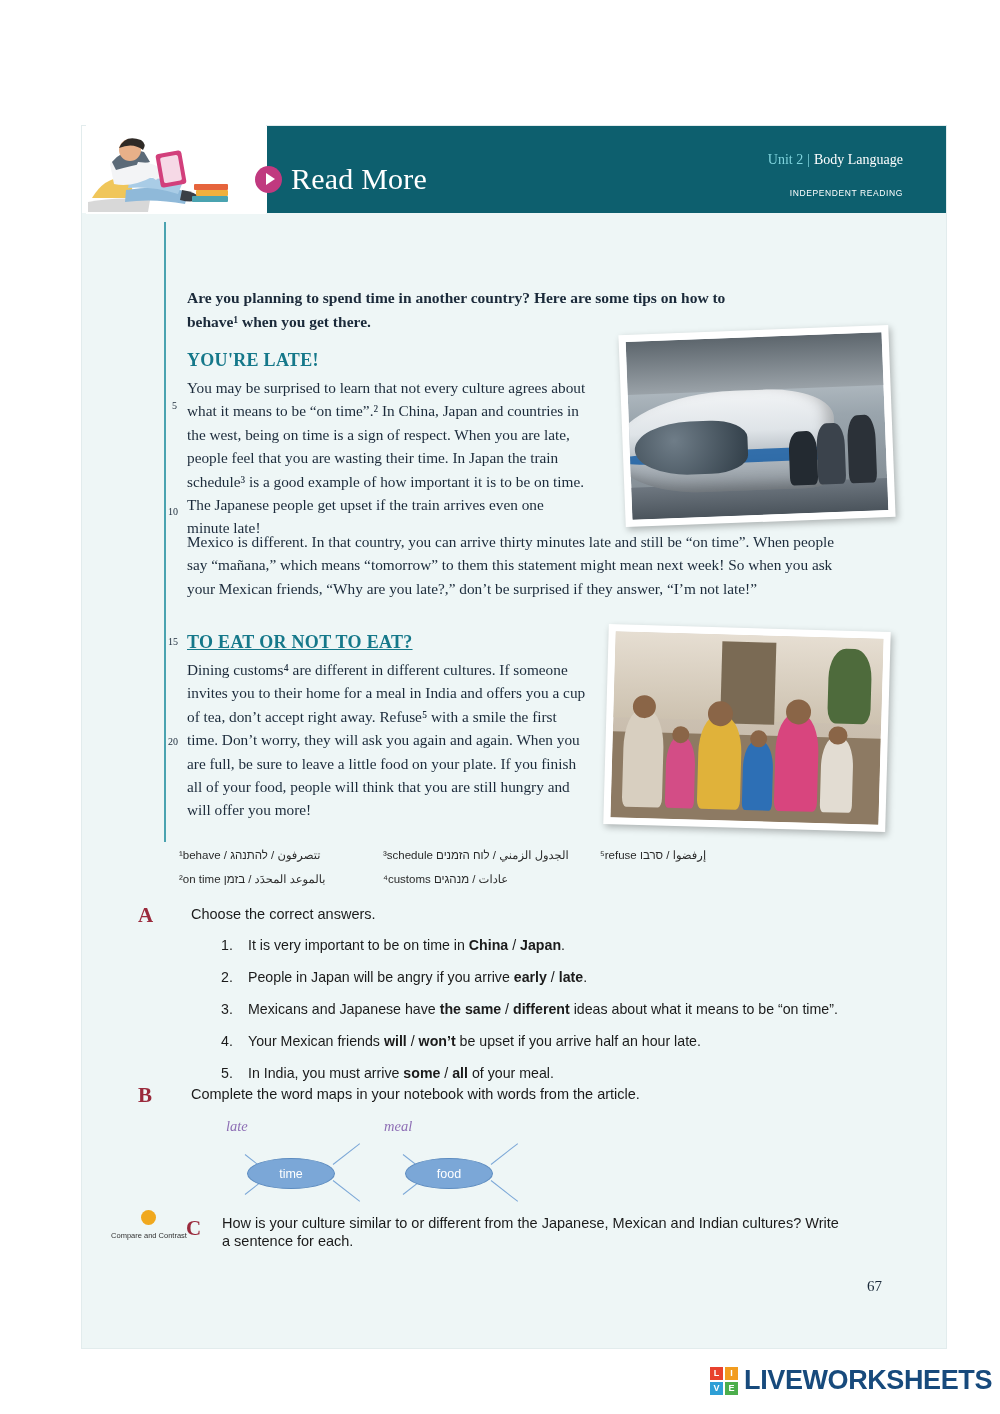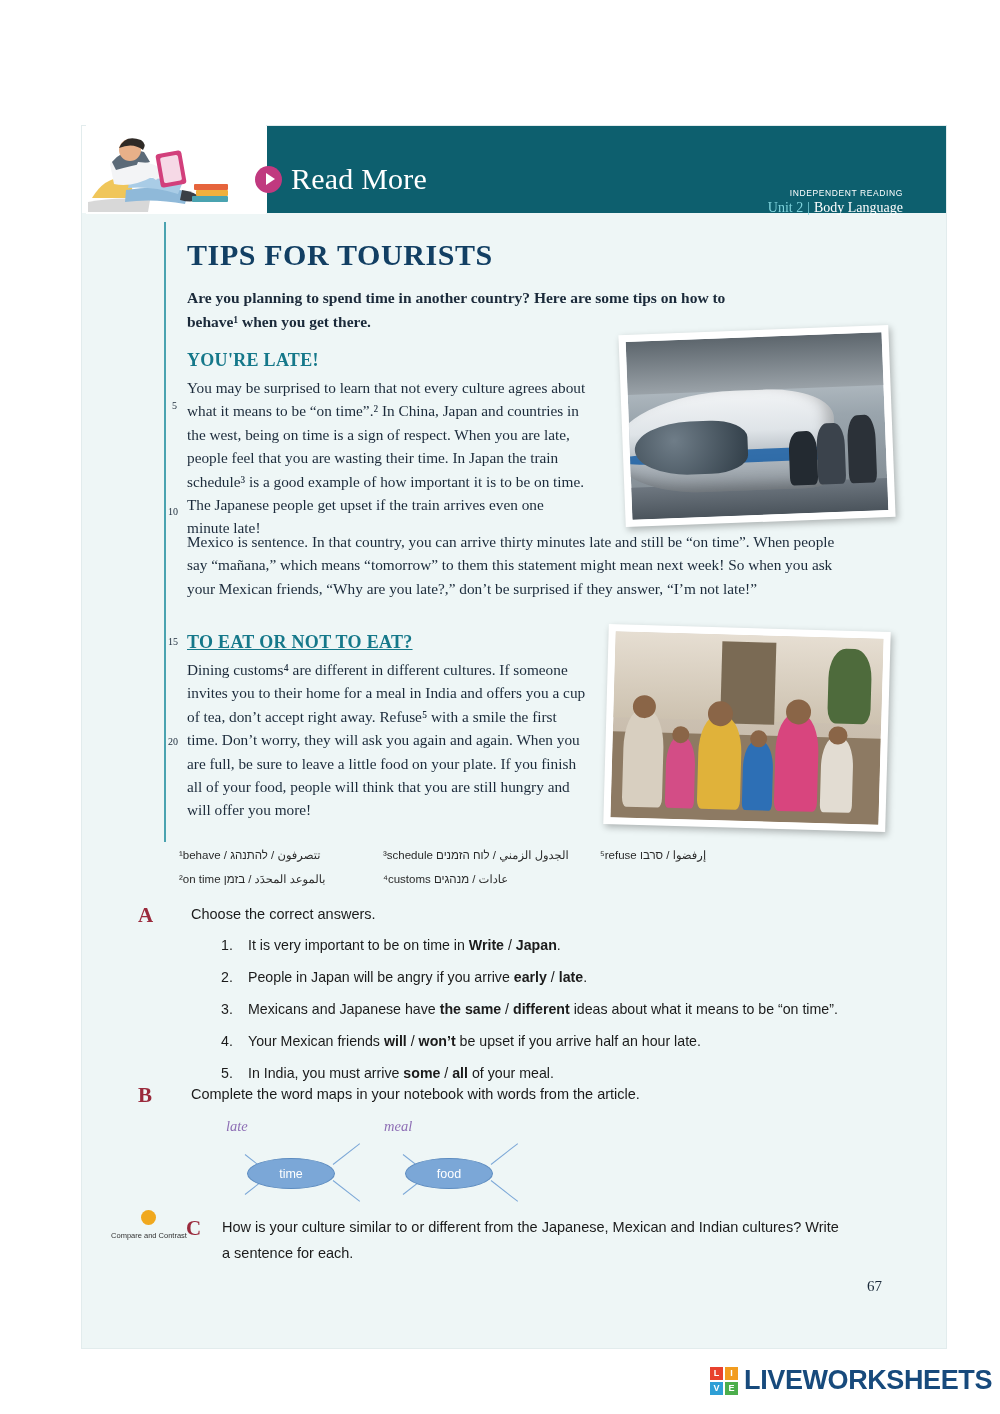--- a/index.html
+++ b/index.html
@@ -89,21 +89,20 @@
     letter-spacing: .2px;
   }
   .unit-line {
     position: absolute;
     right: 97px;
     top: 152px;
     font-family: "Liberation Serif", serif;
     font-size: 14px;
     color: #ffffff;
     white-space: nowrap;
-    margin-top: 48px;
   }
   .unit-line .u {
     color: #7fd4dd;
   }
   .unit-line .bar {
     color: #7fd4dd;
     margin: 0 4px;
   }
   .indep-reading {
     position: absolute;
@@ -274,21 +273,21 @@
   .ex-c-letter { left: 186px; top: 1216px; }
 
   .ex-prompt {
     position: absolute;
     font-family: "Liberation Sans", sans-serif;
     font-size: 14.5px;
     color: #1b1b1b;
   }
   .ex-a-prompt { left: 191px; top: 906px; text-align: right; }
   .ex-b-prompt { left: 191px; top: 1086px; }
-  .ex-c-prompt { left: 222px; top: 1214px; width: 620px; line-height: 26px; }
+  .ex-c-prompt { left: 222px; top: 1214px; width: 620px; line-height: 18px; }
 
   .qlist {
     position: absolute;
     left: 221px;
     top: 936px;
     width: 680px;
     margin: 0;
     padding: 0;
     list-style: none;
     font-family: "Liberation Sans", sans-serif;
@@ -458,26 +457,25 @@
       </span>
     <span class="read-more-text">Read More</span>
   </div>
 
   <div class="unit-line">
     <span class="u">Unit 2</span><span class="bar">|</span><span>Body Language</span>
   </div>
   <div class="indep-reading">INDEPENDENT READING</div>
 
   <div class="art-rule"></div>
-  <div class="title">TIPS FOR TOURISTS</div>
   <div class="lede">Are you planning to spend time in another country? Here are some tips on how to behave¹ when you get there.</div>
 
   <div class="sec-head h1">YOU'RE LATE!</div>
   <div class="para p1">You may be surprised to learn that not every culture agrees about what it means to be “on time”.² In China, Japan and countries in the west, being on time is a sign of respect. When you are late, people feel that you are wasting their time. In Japan the train schedule³ is a good example of how important it is to be on time. The Japanese people get upset if the train arrives even one minute late!</div>
-  <div class="para p2">Mexico is sentence. In that country, you can arrive thirty minutes late and still be “on time”. When people say “mañana,” which means “tomorrow” to them this statement might mean next week! So when you ask your Mexican friends, “Why are you late?,” don’t be surprised if they answer, “I’m not late!”</div>
+  <div class="para p2">Mexico is different. In that country, you can arrive thirty minutes late and still be “on time”. When people say “mañana,” which means “tomorrow” to them this statement might mean next week! So when you ask your Mexican friends, “Why are you late?,” don’t be surprised if they answer, “I’m not late!”</div>
 
   <div class="sec-head h2">TO EAT OR NOT TO EAT?</div>
   <div class="para p3">Dining customs⁴ are different in different cultures. If someone invites you to their home for a meal in India and offers you a cup of tea, don’t accept right away. Refuse⁵ with a smile the first time. Don’t worry, they will ask you again and again. When you are full, be sure to leave a little food on your plate. If you finish all of your food, people will think that you are still hungry and will offer you more!</div>
 
   <div class="lineno ln5">5</div>
   <div class="lineno ln10">10</div>
   <div class="lineno ln15">15</div>
   <div class="lineno ln20">20</div>
 
   <div class="photo photo1">
@@ -524,21 +522,21 @@
 
   <div class="gloss g1">¹behave / تتصرفون / להתנהג</div>
   <div class="gloss g2">²on time  بالموعد المحدَد / בזמן</div>
   <div class="gloss g3">³schedule الجدول الزمني / לוח הזמנים</div>
   <div class="gloss g4">⁴customs عادات / מנהגים</div>
   <div class="gloss g5">⁵refuse إرفضوا / סרבו</div>
 
   <div class="ex-letter ex-a-letter">A</div>
   <div class="ex-prompt ex-a-prompt">Choose the correct answers.</div>
   <ul class="qlist" id="qlist">
-      <li><span class="num">1.</span><span>It is very important to be on time in </span><b>Write</b><span> / </span><b>Japan</b><span>.</span></li>
+      <li><span class="num">1.</span><span>It is very important to be on time in </span><b>China</b><span> / </span><b>Japan</b><span>.</span></li>
       <li><span class="num">2.</span><span>People in Japan will be angry if you arrive </span><b>early</b><span> / </span><b>late</b><span>.</span></li>
       <li><span class="num">3.</span><span>Mexicans and Japanese have </span><b>the same</b><span> / </span><b>different</b><span> ideas about what it means to be “on time”.</span></li>
       <li><span class="num">4.</span><span>Your Mexican friends </span><b>will</b><span> / </span><b>won’t</b><span> be upset if you arrive half an hour late.</span></li>
       <li><span class="num">5.</span><span>In India, you must arrive </span><b>some</b><span> / </span><b>all</b><span> of your meal.</span></li>
     </ul>
 
   <div class="ex-letter ex-b-letter">B</div>
   <div class="ex-prompt ex-b-prompt">Complete the word maps in your notebook with words from the  article.</div>
 
   <div class="wordmap wm1">

